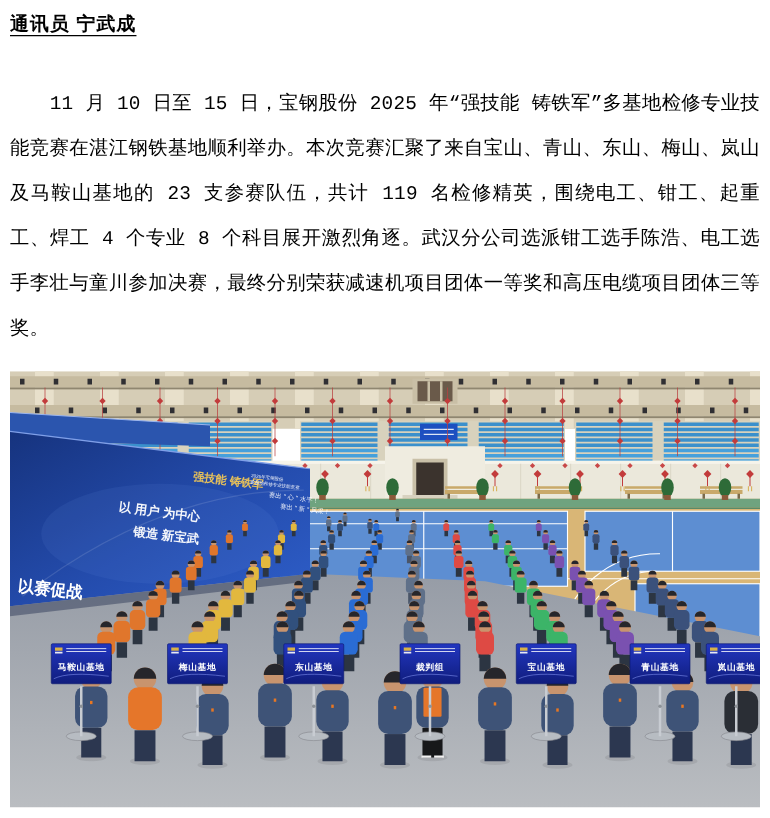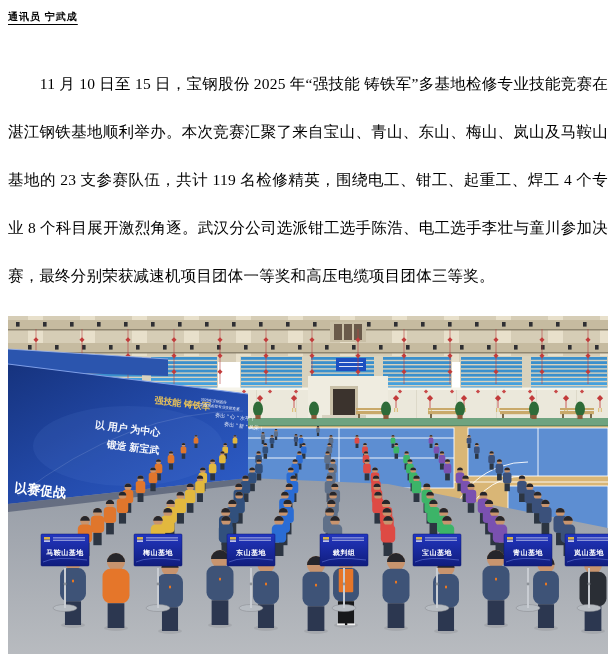--- a/index.html
+++ b/index.html
@@ -1,20 +1,20 @@
 <!DOCTYPE html>
 <html><head>
 <meta charset="utf-8">
 <style>
   html,body{margin:0;padding:0;background:#ffffff;}
   body{width:616px;height:654px;font-family:"Liberation Sans",sans-serif;color:#000;overflow:hidden;}
-  .byline{margin:10px 8px 0 8px;font-size:10px;font-weight:bold;display:inline-block;
+  .byline{margin:10px 8px 0 8px;font-size:15px;font-weight:bold;display:inline-block;
           text-decoration:underline;text-underline-offset:4px;letter-spacing:1px;}
-  .body-text{margin:36px 8px 0 8px;width:600px;font-family:Liberation Serif, serif;
-             font-size:15.5px;line-height:48px;text-align:justify;text-indent:2.05em;letter-spacing:.2px;}
+  .body-text{margin:36px 8px 0 8px;width:600px;font-family:Liberation Mono, monospace;
+             font-size:15.5px;line-height:36px;text-align:justify;text-indent:2.05em;letter-spacing:.2px;}
   figure{margin:16px 0 0 8px;padding:0;width:600px;}
   .caption{margin-top:14px;text-align:left;font-size:16px;font-weight:bold;letter-spacing:1px;}
   svg{display:block;}
   svg text{font-family:"Liberation Sans",sans-serif;}
 </style>
 </head>
 <body>
 
 
 

